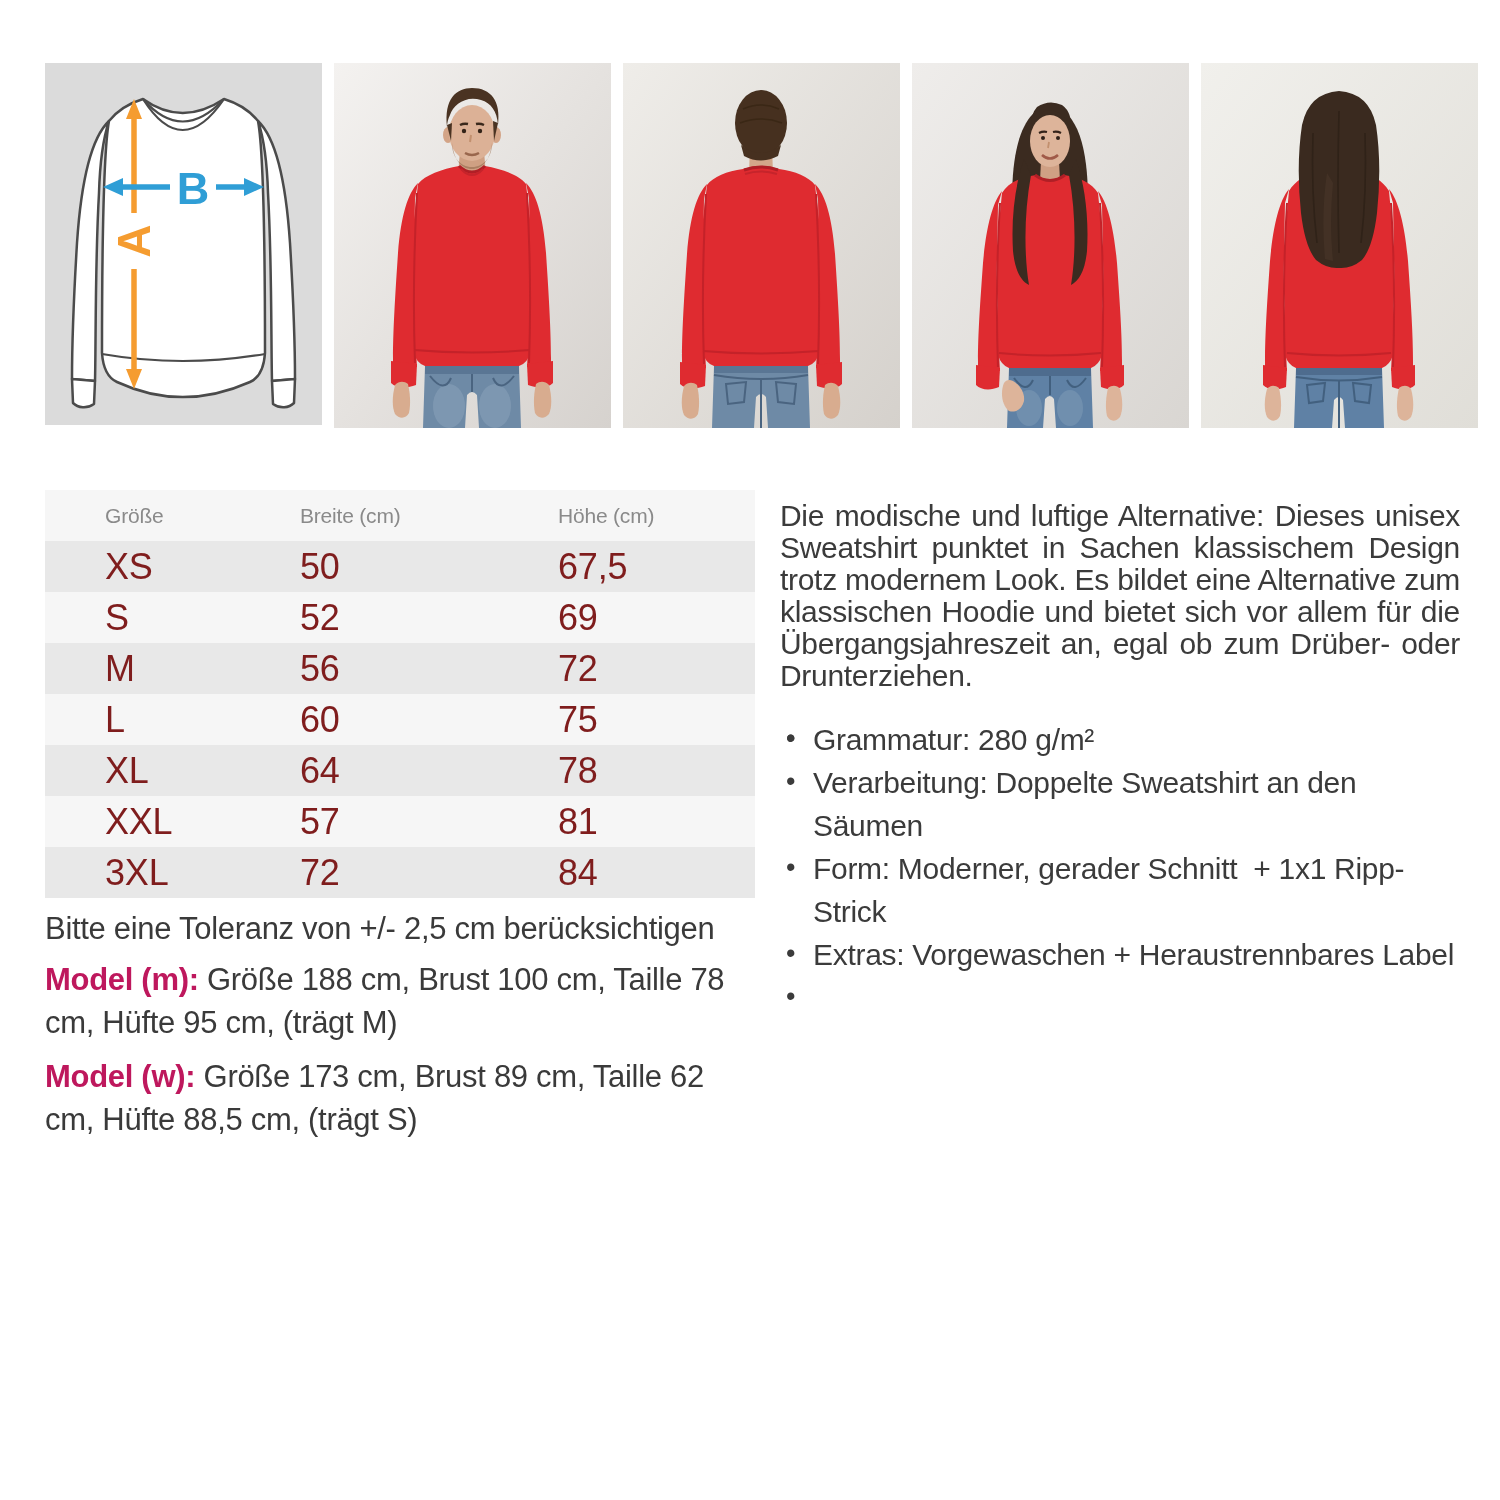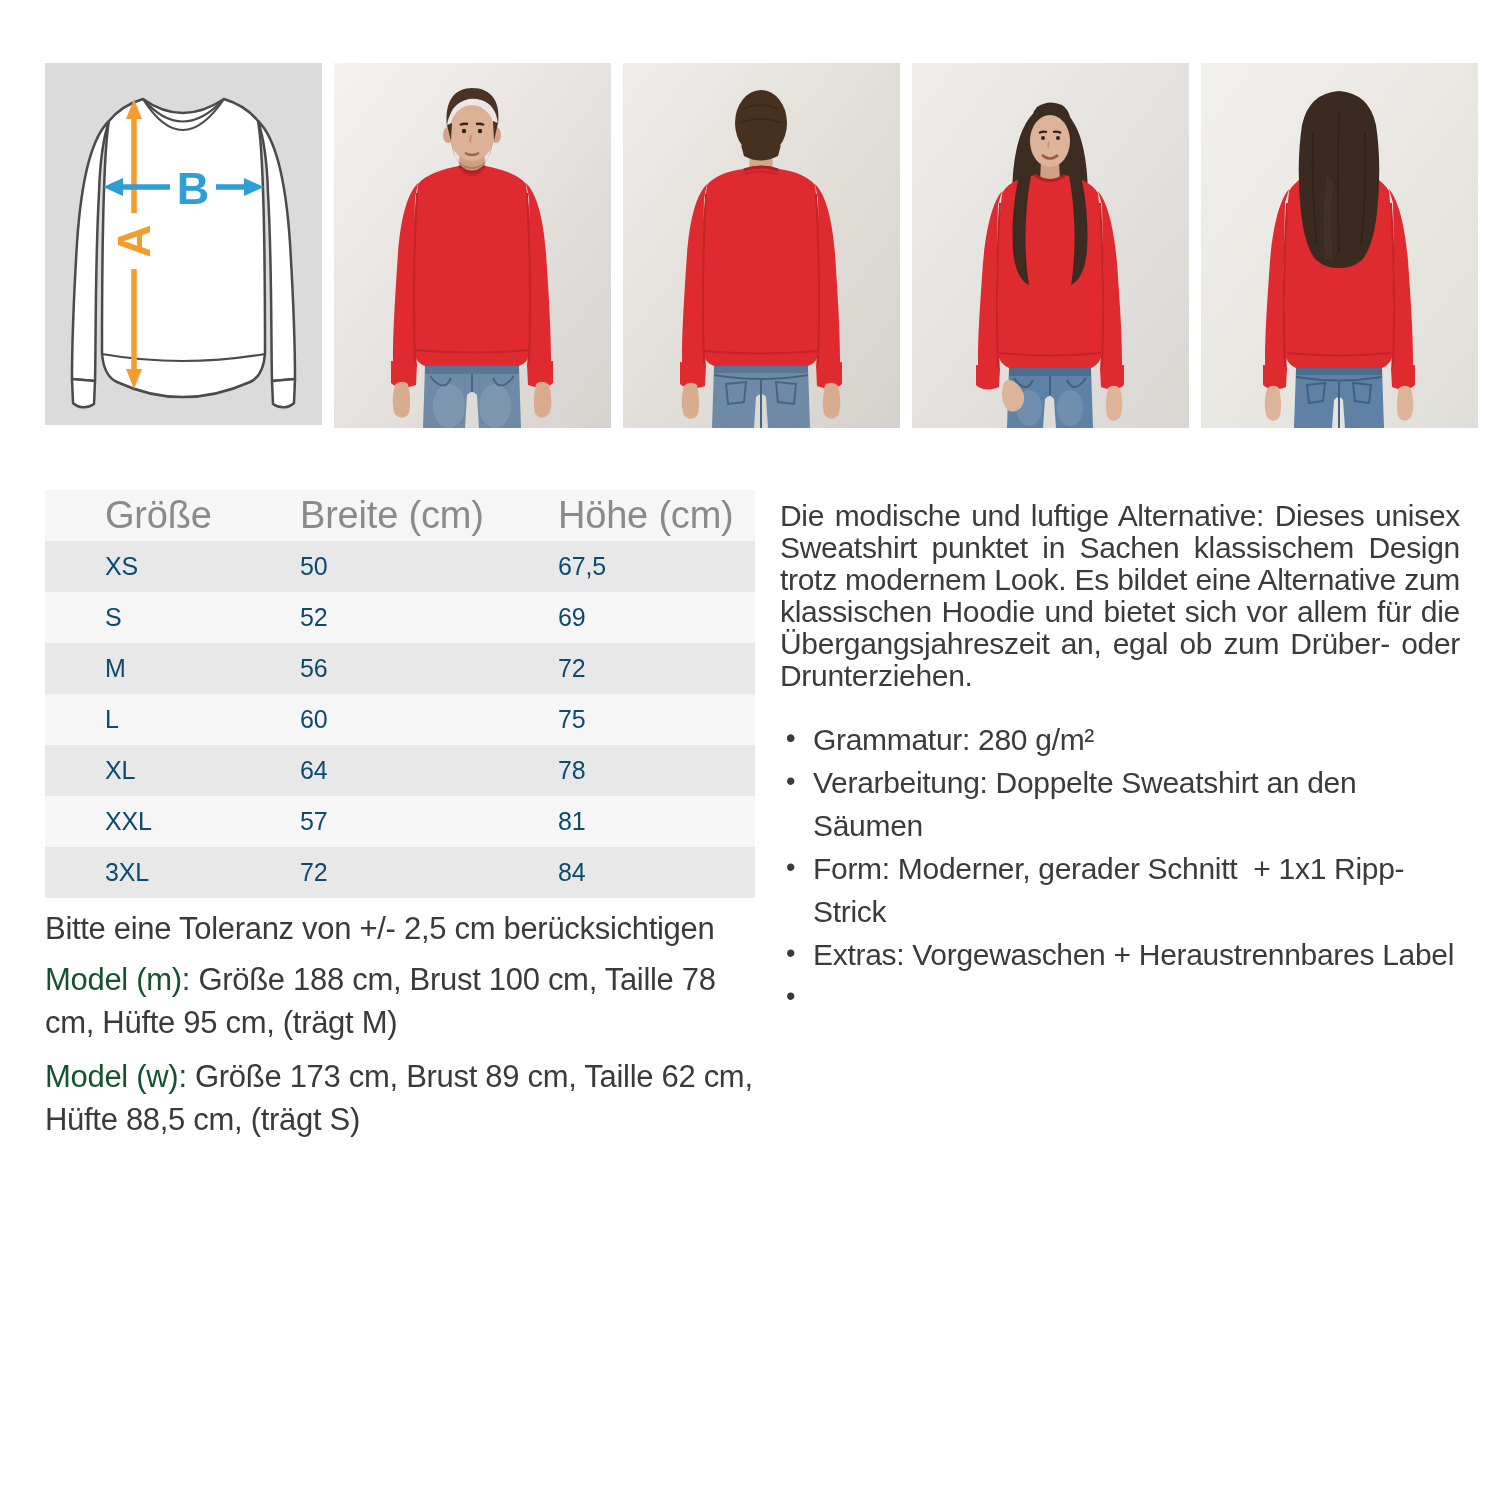--- a/index.html
+++ b/index.html
@@ -15,32 +15,32 @@
     display:flex; gap:12px;
   }
   .panel { width:277px; height:365px; margin:0; }
   .panel svg { display:block; width:100%; height:100%; }
 
   
   .left-col { position:absolute; left:45px; top:490px; width:710px; }
   table.size-table { border-collapse:collapse; width:710px; table-layout:fixed; }
   .size-table th, .size-table td {
     font-weight:normal; text-align:left; height:51px; padding:0;
-    font-size:25px; color:#0c4a6e; letter-spacing:-0.2px;
+    font-size:36px; color:#7f1d1d; letter-spacing:-0.2px;
   }
-  .size-table th { color:#8a8a8a; font-size:38px; }
+  .size-table th { color:#8a8a8a; font-size:21px; }
   .size-table th:first-child, .size-table td:first-child { padding-left:60px; }
   .size-table thead tr { background:#f6f6f6; }
   .size-table tbody tr:nth-child(odd)  { background:#e8e8e8; }
   .size-table tbody tr:nth-child(even) { background:#f6f6f6; }
 
   .tolerance { margin-top:13px; font-size:31px; color:#3a3a3a; letter-spacing:-0.3px; }
   .model-note { margin-top:11px; font-size:31px; line-height:43px; color:#3a3a3a; letter-spacing:-0.3px; }
   .model-note + .model-note { }
-  .model-note strong { color:#14532d; font-weight:normal; }
+  .model-note strong { color:#be185d; font-weight:bold; }
 
   
   .right-col { position:absolute; left:780px; top:500px; width:680px; }
   .desc {
     font-size:30px; line-height:32px; color:#3b3b3b;
     text-align:justify; letter-spacing:-0.3px;
     hyphens:auto; -webkit-hyphens:auto;
   }
   .features { list-style:none; margin-top:26px; font-size:30px; line-height:43px; color:#3b3b3b; }
   .features li { position:relative; padding-left:33px; letter-spacing:-0.3px; }

